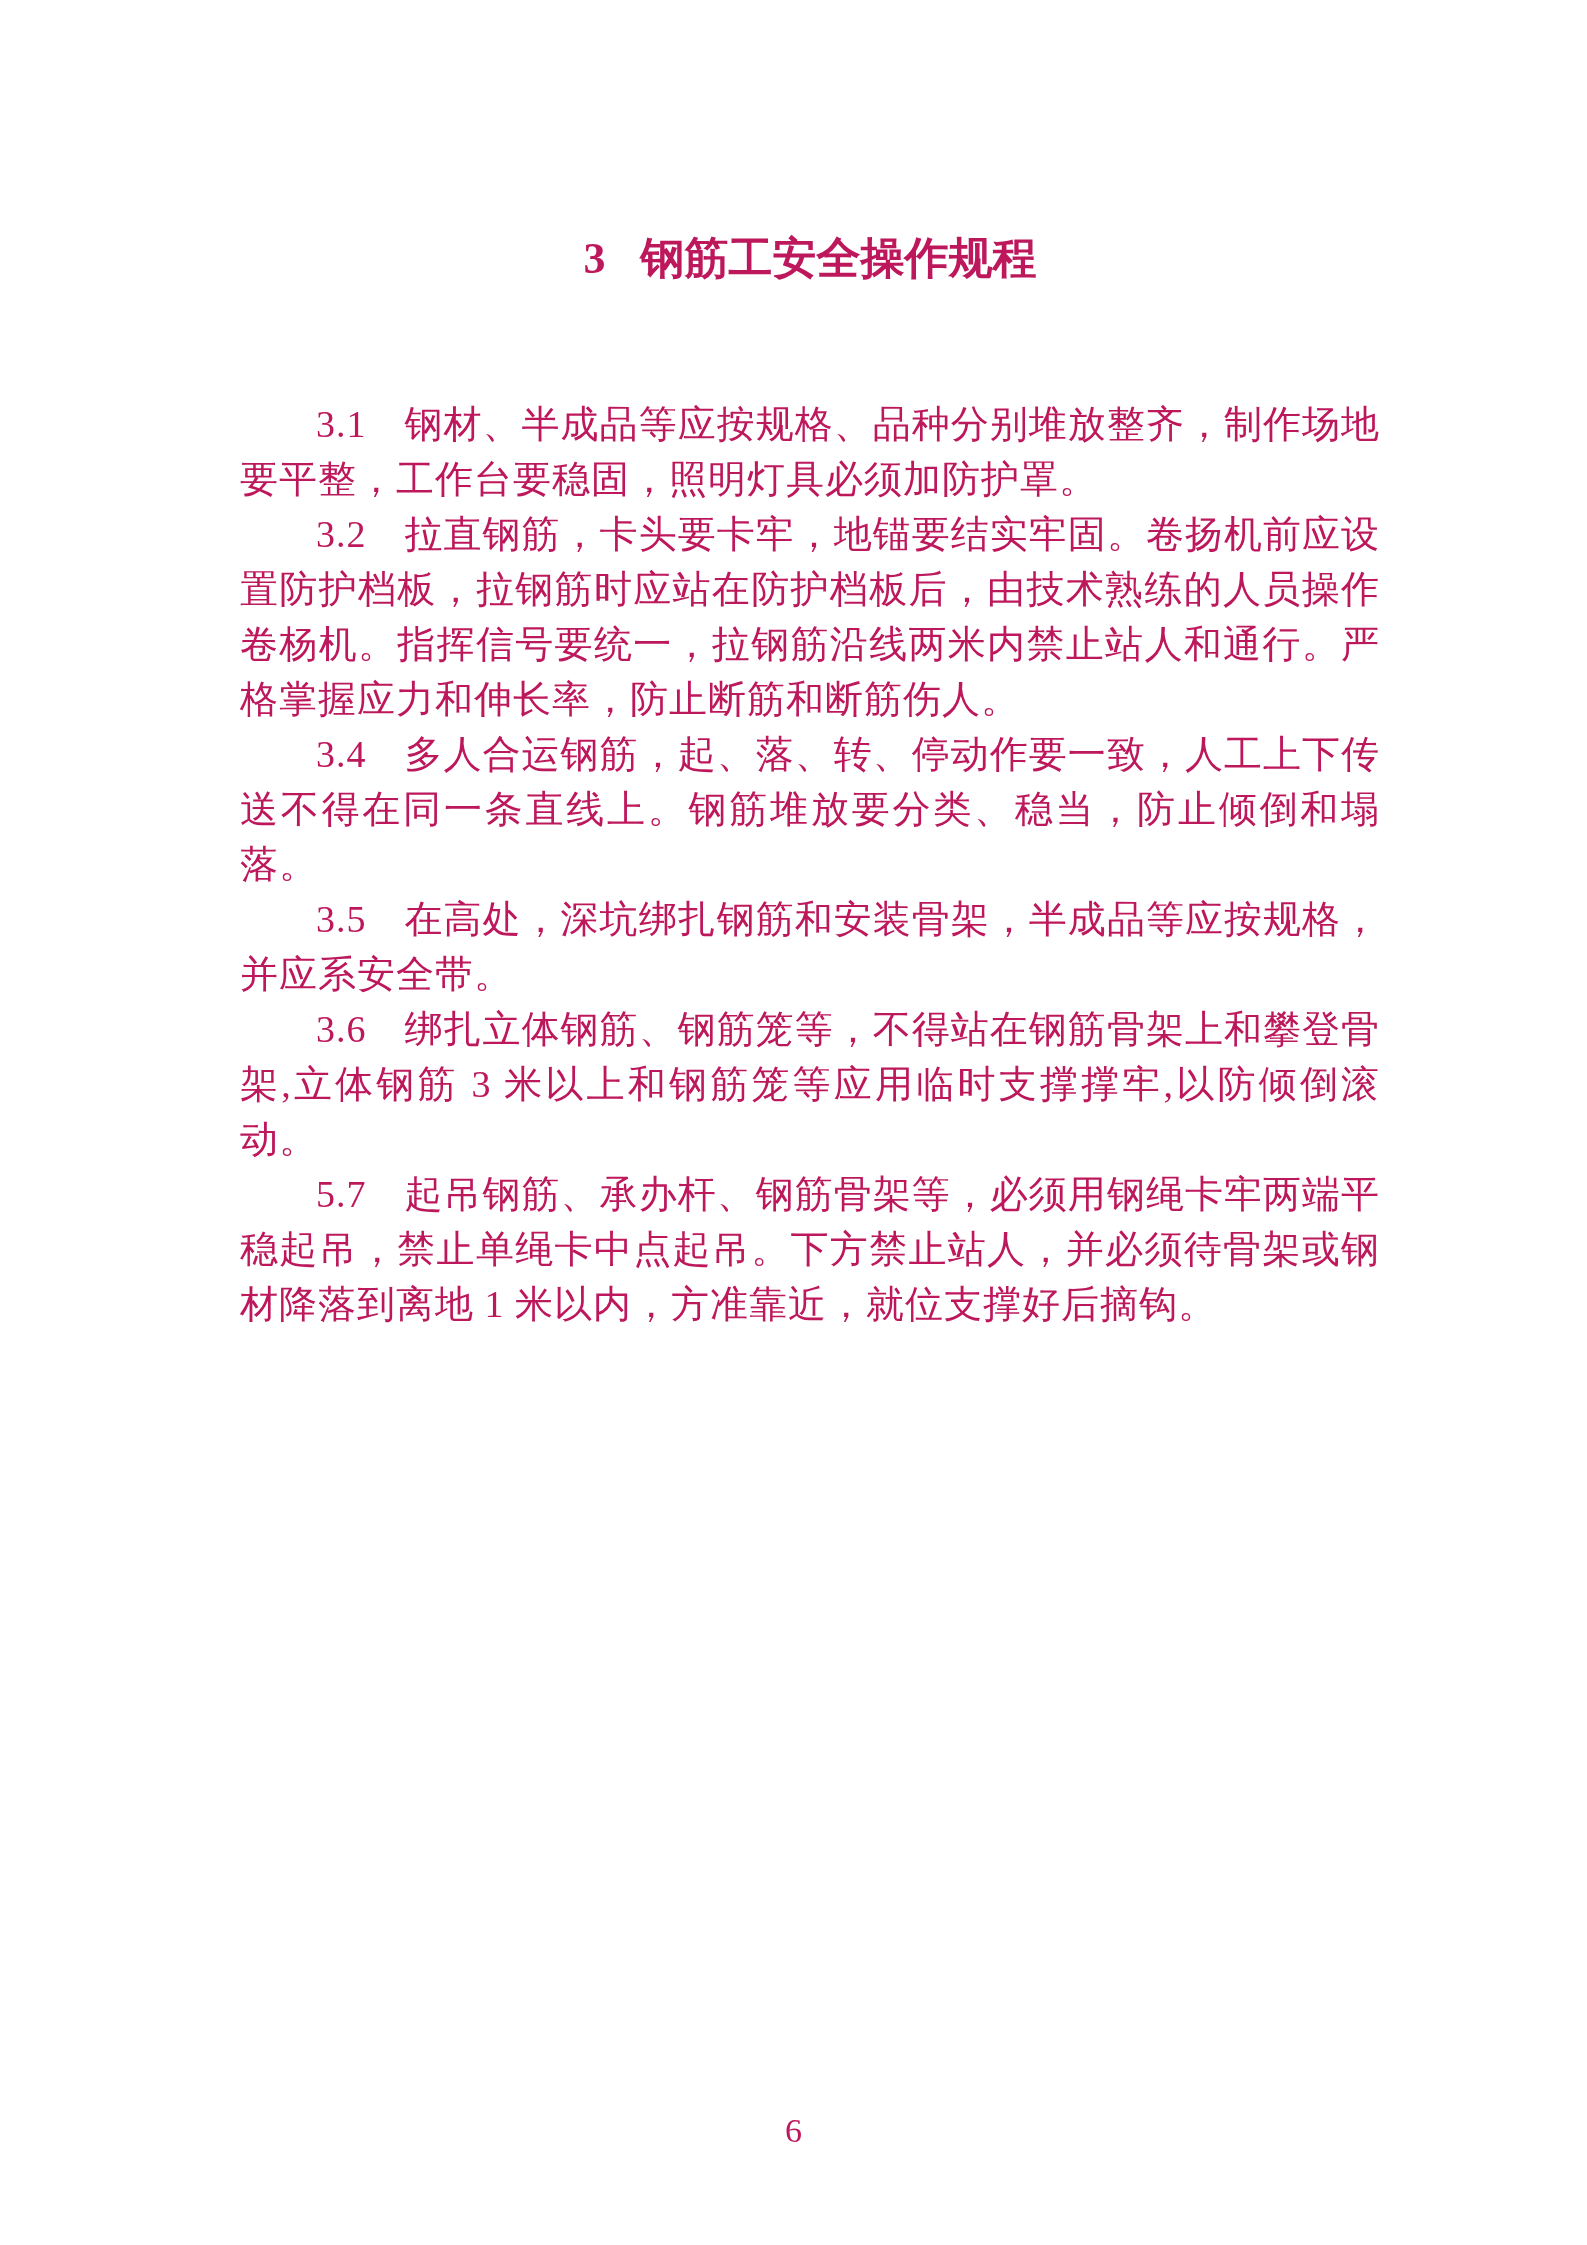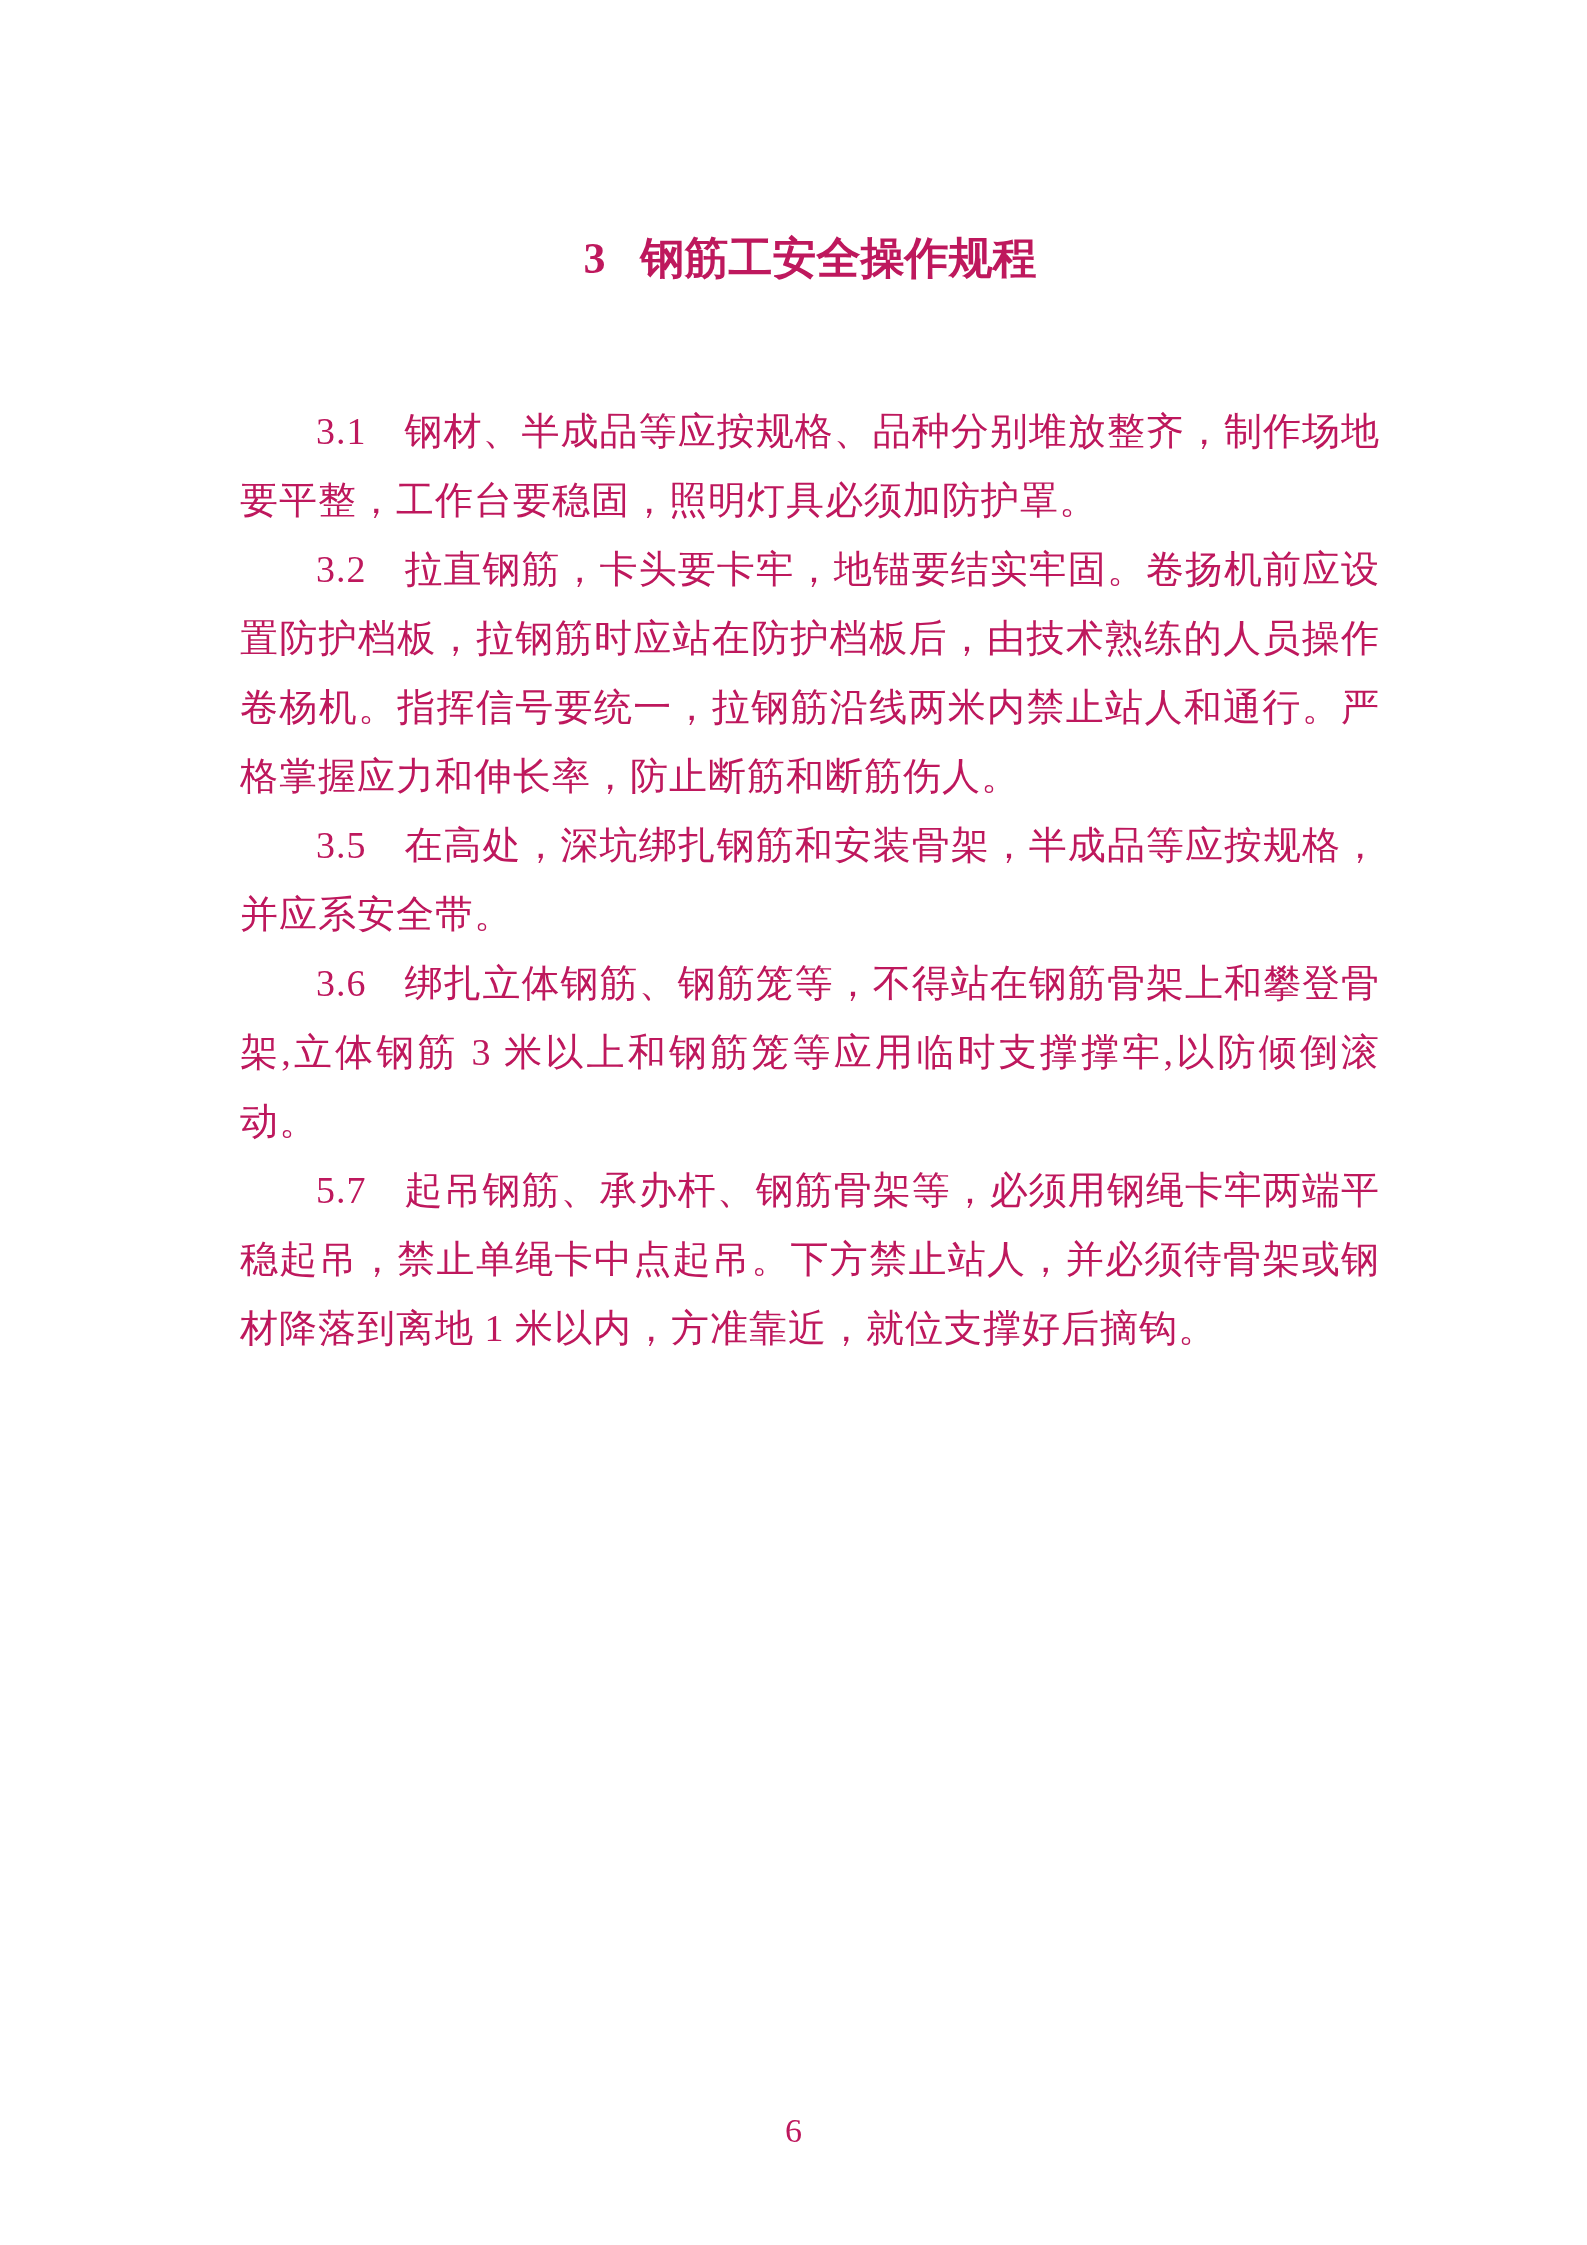--- a/index.html
+++ b/index.html
@@ -34,21 +34,21 @@
     margin-bottom: 96px;
     white-space: nowrap;
   }
 
   .doc-title .heading-number {
     margin-right: 0.8em;
   }
 
   .clauses p.clause {
     font-size: 38px;
-    line-height: 69px;
+    line-height: 55px;
     text-align: justify;
     text-justify: inter-ideograph;
     text-indent: 2em;
     letter-spacing: 1px;
   }
 
   .clause .clause-number {
     margin-right: 1em;
   }
 
@@ -72,20 +72,21 @@
     <div class="doc-title">
       <span class="heading-number">3</span><span>钢筋工安全操作规程</span>
     </div>
 
     <div class="clauses">
       <p class="clause"><span class="clause-number">3.1</span><span class="clause-text">钢材、半成品等应按规格、品种分别堆放整齐，制作场地要平整，工作台要稳固，照明灯具必须加防护罩。</span></p>
 
       <p class="clause"><span class="clause-number">3.2</span><span class="clause-text">拉直钢筋，卡头要卡牢，地锚要结实牢固。卷扬机前应设置防护档板，拉钢筋时应站在防护档板后，由技术熟练的人员操作卷杨机。指挥信号要统一，拉钢筋沿线两米内禁止站人和通行。严格掌握应力和伸长率，防止断筋和断筋伤人。</span></p>
 
 
+      <p class="clause"><span class="clause-number">3.4</span><span class="clause-text">多人合运钢筋，起、落、转、停动作要一致，人工上下传送不得在同一条直线上。钢筋堆放要分类、稳当，防止倾倒和塌落。</span></p>
 
       <p class="clause"><span class="clause-number">3.5</span><span class="clause-text">在高处，深坑绑扎钢筋和安装骨架，半成品等应按规格，并应系安全带。</span></p>
 
       <p class="clause"><span class="clause-number">3.6</span><span class="clause-text">绑扎立体钢筋、钢筋笼等，不得站在钢筋骨架上和攀登骨架,立体钢筋 3 米以上和钢筋笼等应用临时支撑撑牢,以防倾倒滚动。</span></p>
 
       <p class="clause"><span class="clause-number">5.7</span><span class="clause-text">起吊钢筋、承办杆、钢筋骨架等，必须用钢绳卡牢两端平稳起吊，禁止单绳卡中点起吊。下方禁止站人，并必须待骨架或钢材降落到离地 1 米以内，方准靠近，就位支撑好后摘钩。</span></p>
     </div>
 
   </div>
 

